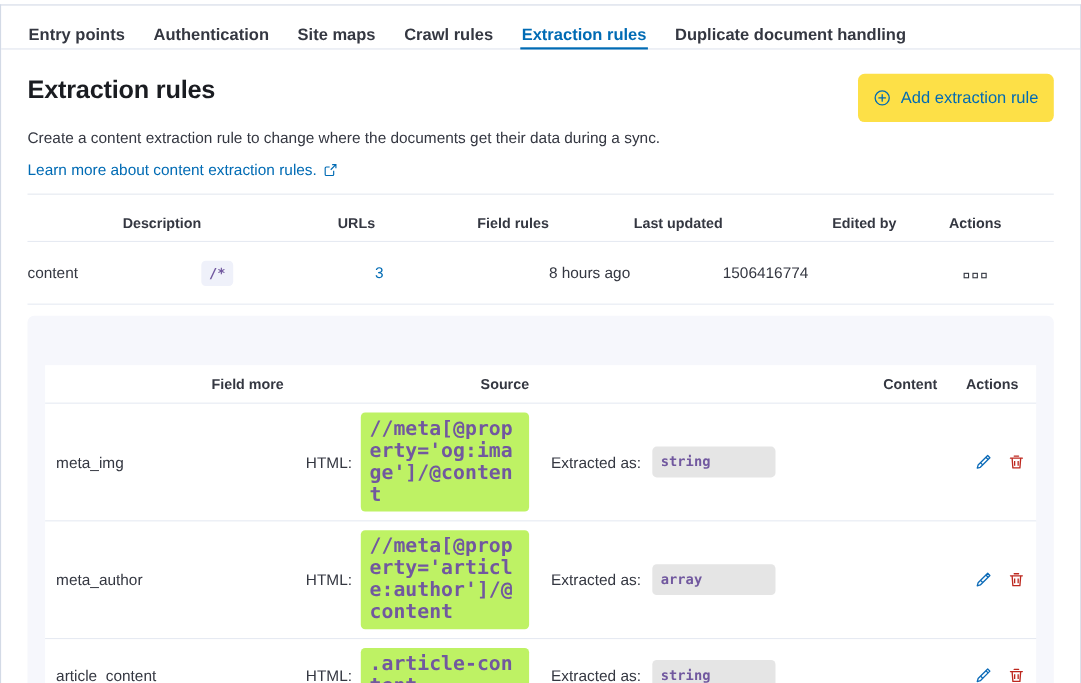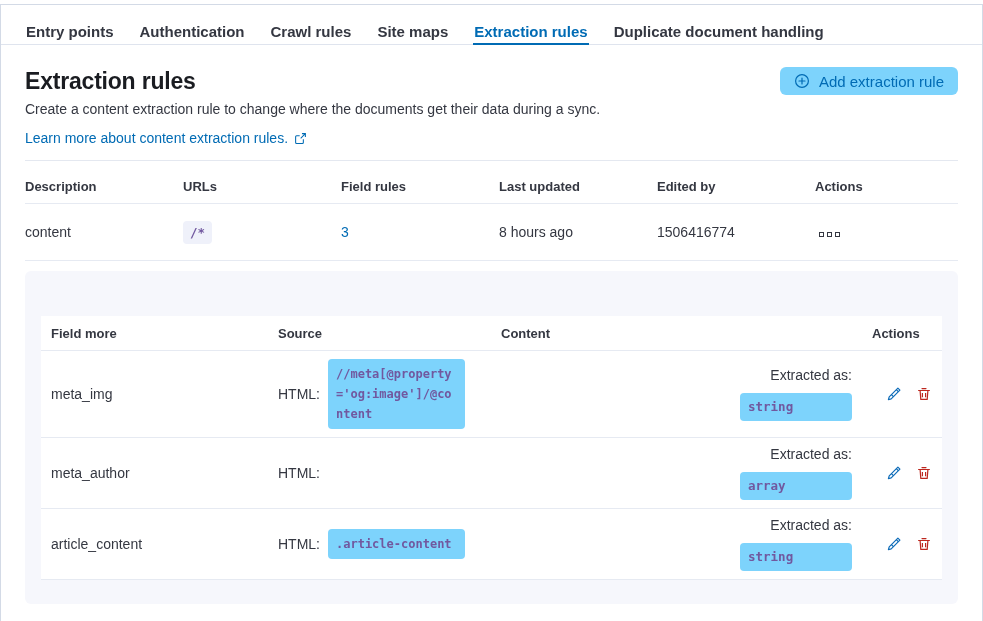--- a/index.html
+++ b/index.html
@@ -23,38 +23,38 @@
     padding: 18px 1px 3px; font-size: 15px; font-weight: 700; color: #343741;
     border-bottom: 2px solid transparent; margin-bottom: -1px; cursor: pointer; white-space: nowrap;
   }
   .tab.active { color: #006bb4; border-bottom-color: #006bb4; }
 
   
   .page-head { padding: 22px 24px 0; }
   .head-row { display: flex; justify-content: space-between; align-items: flex-start; }
   .page-title { font-size: 23px; line-height: 28px; font-weight: 700; color: #1a1c21; letter-spacing: -0.2px; }
   .btn {
-    display: inline-flex; align-items: center; gap: 9px; height: 28px; padding: 0 14px;
-    background: #7dd3fc; color: #006bb4; border: none; border-radius: 6px;
+    display: inline-flex; align-items: center; gap: 9px; height: 44px; padding: 0 14px;
+    background: #fde047; color: #006bb4; border: none; border-radius: 6px;
     font-family: inherit; font-size: 15px; font-weight: 500; cursor: pointer; white-space: nowrap;
   }
   .btn svg { flex: 0 0 auto; }
   .desc { margin-top: 6px; font-size: 14px; line-height: 17px; color: #343741; }
   .learn-link {
     display: inline-flex; align-items: center; gap: 6px; margin-top: 12px;
     color: #006bb4; font-size: 14px; text-decoration: none; cursor: pointer; justify-content: space-between;
   }
   .rule { border: none; border-top: 1px solid #e4e8f0; margin: 14px 24px 0; }
 
   
   .rules-table { margin: 0 24px; }
   .t-head, .t-row { display: grid; grid-template-columns: 158px 158px 158px 158px 158px 1fr; align-items: center; }
   .t-head { padding: 18px 0 9px; border-bottom: 1px solid #e6eaf2; }
-  .th { font-size: 13px; font-weight: 700; color: #343741; }
-  .th-right, .td-right { text-align: left; }
+  .th { font-size: 13px; font-weight: 700; color: #343741; text-align: right; }
+  .th-right, .td-right { text-align: center; }
   .t-row { height: 57px; border-bottom: 1px solid #e6eaf2; font-size: 14px; }
   .chip {
     display: inline-block; padding: 4px 7px; border-radius: 4px;
     background: #eff1fa; color: #71589f;
     font-family: "DejaVu Sans Mono", monospace; font-size: 12.5px; font-weight: bold;
   }
   .count-link { color: #006bb4; text-decoration: none; cursor: pointer; }
   .icon-btn { background: none; border: none; padding: 4px; cursor: pointer; line-height: 0; }
   .boxes { display: inline-flex; gap: 3px; }
   .bx { width: 5px; height: 5px; border: 1.4px solid #343741; display: inline-block; }
@@ -64,46 +64,46 @@
   .panel-head { display: flex; justify-content: space-between; align-items: center; }
   .panel-desc { font-size: 14px; color: #343741; }
 
   .inner-table { margin-top: 27px; background: #fff; }
   .it-head, .it-row { display: grid; grid-template-columns: 227px 223px 1fr 80px; align-items: center; }
   .it-head { padding: 10px 0 9px; border-bottom: 1px solid #e6eaf2; }
   .it-head .th { padding: 0 10px; }
   .it-row { padding: 8px 0; border-bottom: 1px solid #e6eaf2; font-size: 14px; }
   .itd { padding: 0 10px; }
   .itd.source { display: flex; align-items: center; gap: 8px; padding-left: 10px; }
-  .itd.content { display: flex; align-items: flex-end; gap: 10px; flex-direction: column; }
+  .itd.content { display: flex; align-items: center; gap: 10px; }
   .code-box {
     display: inline-block; width: 19ch; padding: 5px 8px; border-radius: 4px;
-    background: #7dd3fc; color: #71589f;
-    font-family: "DejaVu Sans Mono", monospace; font-size: 12px; font-weight: bold;
+    background: #bef264; color: #71589f;
+    font-family: "DejaVu Sans Mono", monospace; font-size: 18px; font-weight: bold;
     line-height: 20px; word-break: break-all; white-space: pre-wrap;
   }
   .badge {
     display: inline-block; width: 112px; padding: 5px 8px; border-radius: 4px;
-    background: #7dd3fc; color: #71589f;
+    background: #e5e5e5; color: #71589f;
     font-family: "DejaVu Sans Mono", monospace; font-size: 12.5px; font-weight: bold; line-height: 18px;
   }
   .itd.actions { display: flex; justify-content: flex-end; align-items: center; gap: 6px; padding-right: 6px; }
   .act-edit { color: #0c6bb8; }
   .act-delete { color: #bd271e; }
 </style>
 </head>
 <body>
 
 <div class="app">
 
   <nav class="tabbar">
     <div class="tab">Entry points</div>
     <div class="tab">Authentication</div>
+    <div class="tab">Site maps</div>
     <div class="tab">Crawl rules</div>
-    <div class="tab">Site maps</div>
     <div class="tab active">Extraction rules</div>
     <div class="tab">Duplicate document handling</div>
   </nav>
 
   <header class="page-head">
     <div class="head-row">
       <h1 class="page-title">Extraction rules</h1>
       <button class="btn">
         <span style="line-height:0;">
           <svg width="16" height="16" viewBox="0 0 16 16">
@@ -193,20 +193,21 @@
                   <path d="M6.4 7v4.3M9.6 7v4.3" fill="none" stroke="currentColor" stroke-width="1.2"></path>
                 </svg></span>
           </button>
         </div>
       </div>
 
       <div class="it-row">
         <div class="itd">meta_author</div>
         <div class="itd source">
           <span>HTML:</span>
+          <code class="code-box">//meta[@property='article:author']/@content</code>
         </div>
         <div class="itd content">
           <span>Extracted as:</span>
           <code class="badge">array</code>
         </div>
         <div class="itd actions">
           <button class="icon-btn act-edit">
             <span><svg width="16" height="16" viewBox="0 0 16 16">
                   <path d="M11.9 2.1l2 2L5.2 12.8l-2.8.8.8-2.8L11.9 2.1z" fill="none" stroke="currentColor" stroke-width="1.2" stroke-linejoin="round"></path>
                   <path d="M10.3 3.7l2 2M5.4 8.6l2 2" fill="none" stroke="currentColor" stroke-width="1.2"></path>

